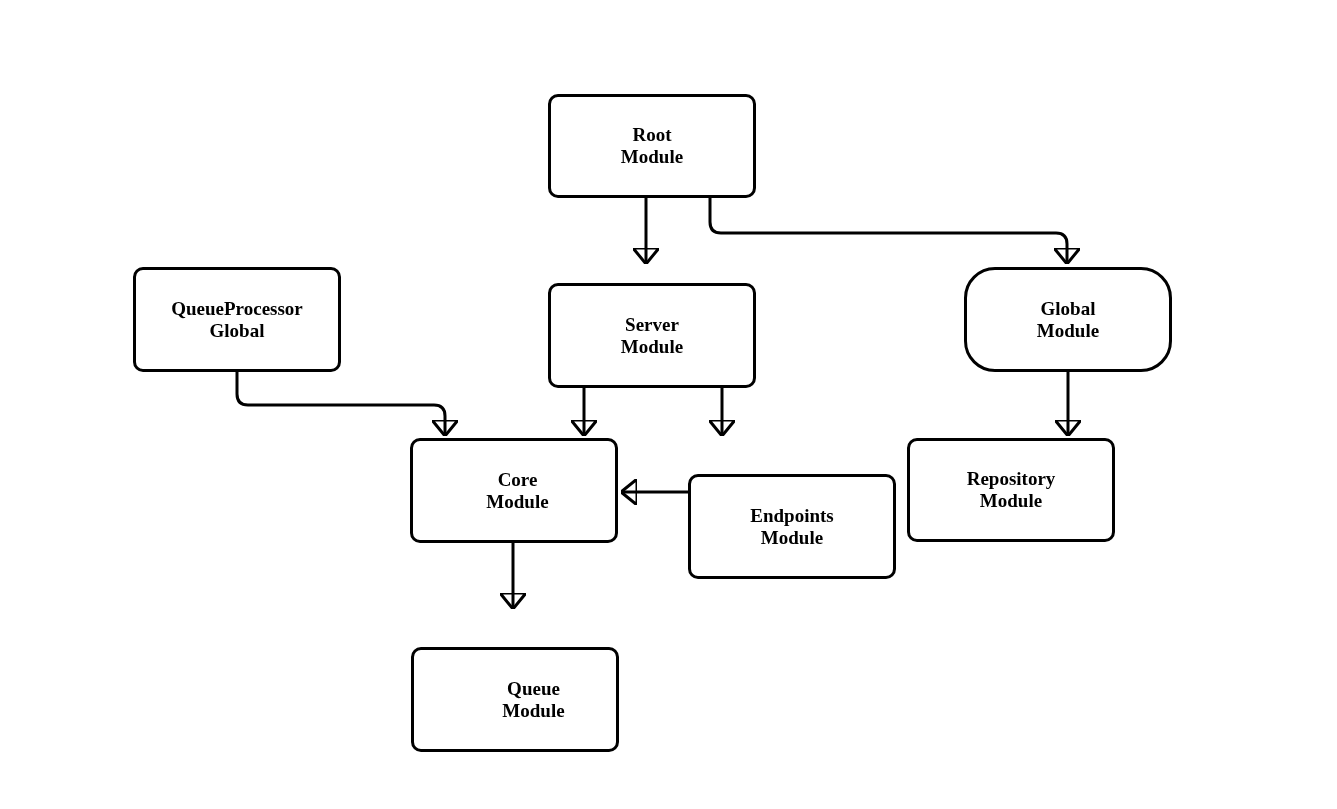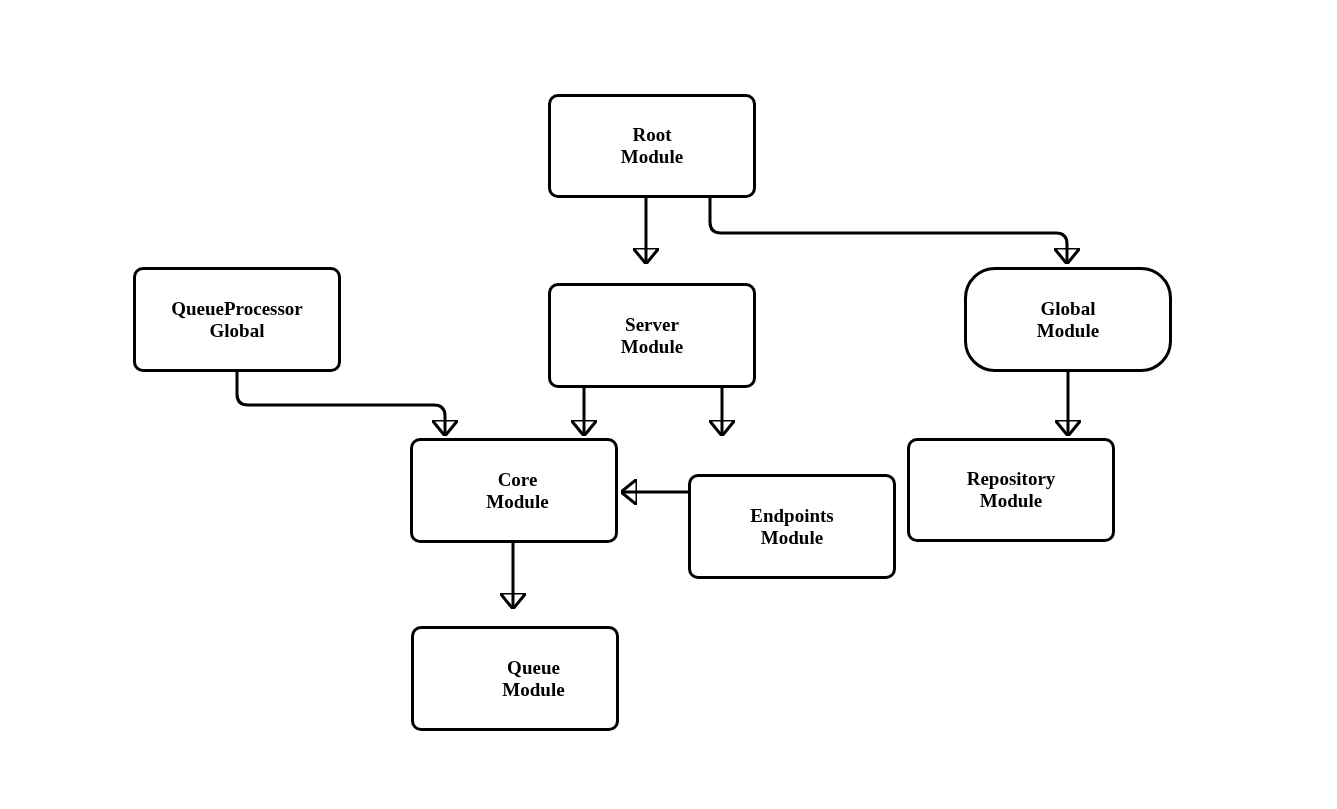--- a/index.html
+++ b/index.html
@@ -47,21 +47,21 @@
     line-height: 22px;
     color: #000000;
   }
   .node-root            { left: 548px; top: 94px;  height: 104px; }
   .node-queue-processor { left: 133px; top: 267px; }
   .node-server          { left: 548px; top: 267px; margin-top: 16px; }
   .node-global          { left: 964px; top: 267px; border-radius: 31px; }
   .node-core            { left: 410px; top: 438px; padding-left: 7px; }
   .node-endpoints       { left: 688px; top: 438px; margin-top: 36px; }
   .node-repository      { left: 907px; top: 438px; height: 104px; align-items: center; }
-  .node-queue           { left: 411px; top: 626px; padding-left: 37px; }
+  .node-queue           { left: 411px; top: 647px; padding-left: 37px; }
 </style>
 </head>
 <body>
 
 <div class="canvas">
 
   <svg class="edges" viewBox="0 0 1337 809" xmlns="http://www.w3.org/2000/svg">
     <defs>
       <marker id="arrowhead" markerUnits="userSpaceOnUse" markerWidth="16" markerHeight="26" viewBox="0 0 16 26" refX="14" refY="13" orient="auto">
         <path d="M0,0 L16,13 L0,26 Z" fill="#000000" stroke="none"></path>

